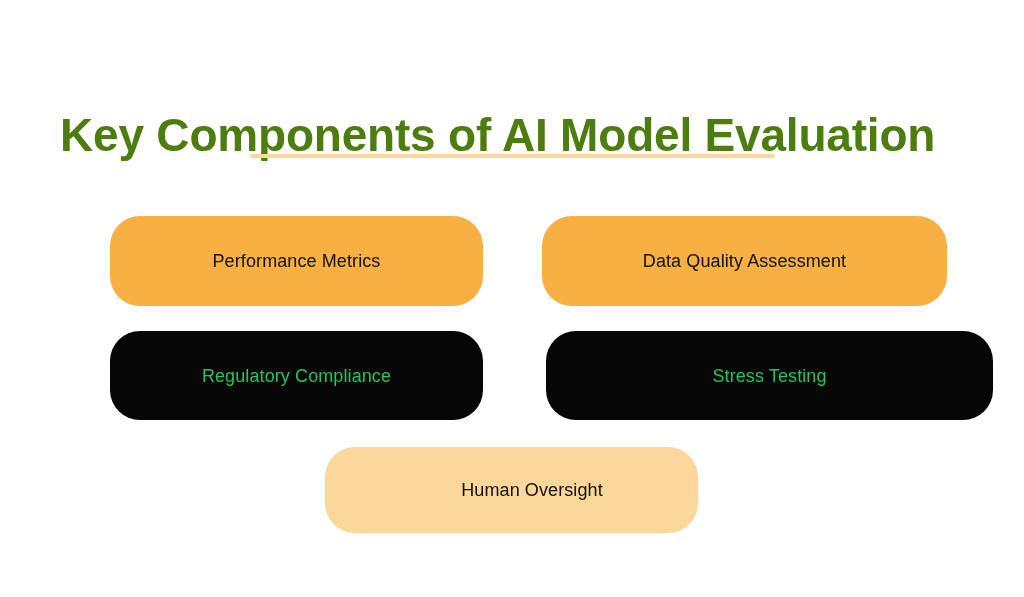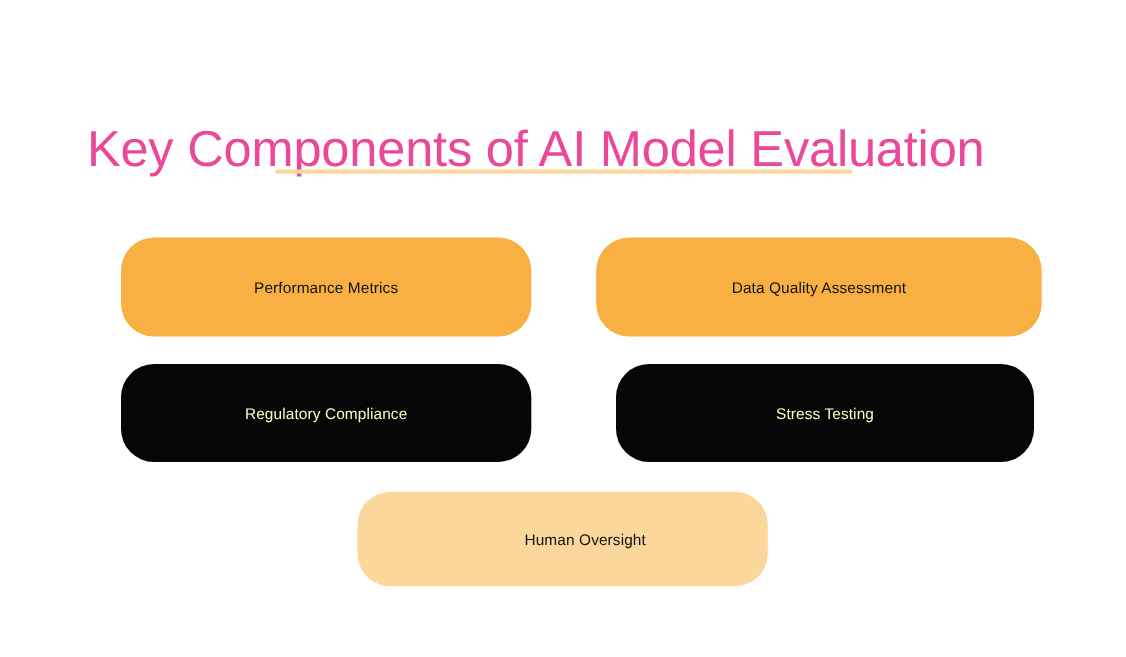--- a/index.html
+++ b/index.html
@@ -23,25 +23,24 @@
 
   
   #title {
     position: absolute;
     left: 60px;
     top: 76px;
     width: 910px;
     height: 56px;
     font-size: 46px;
     line-height: 56px;
-    font-weight: normal;
+    font-weight: bold;
     letter-spacing: -0.2px;
-    color: #ec4899;
+    color: #4d7c0f;
     white-space: nowrap;
-    margin-left: 19px;
   }
 
   
   #divider {
     position: absolute;
     left: 250px;
     top: 154px;
     width: 525px;
     height: 4px;
     border-radius: 2px;
@@ -61,40 +60,40 @@
     position: absolute;
     box-sizing: border-box;
     border-radius: 30px;
     display: flex;
     align-items: center;
     justify-content: center;
     text-align: center;
   }
 
   .card-label {
-    font-size: 14px;
+    font-size: 18px;
     line-height: 26px;
     font-weight: 400;
     letter-spacing: 0.1px;
     white-space: nowrap;
   }
 
   
   .card.accent        { background: #f7b041; }
   .card.accent   .card-label { color: #111111; }
   .card.dark          { background: #060606; }
-  .card.dark     .card-label { color: #fef9c3; }
+  .card.dark     .card-label { color: #22c55e; }
   .card.tint          { background: #fbd79b; }
   .card.tint     .card-label { color: #111111; margin-left: 41px; }
 
   
   .pos-r1c1 { left: 110px; top: 0px;   width: 373px; height: 90px; }
   .pos-r1c2 { left: 542px; top: 0px;   width: 405px; height: 90px; }
   .pos-r2c1 { left: 110px; top: 115px; width: 373px; height: 89px; }
-  .pos-r2c2 { left: 560px; top: 115px; width: 380px; height: 89px; }
+  .pos-r2c2 { left: 546px; top: 115px; width: 447px; height: 89px; }
   .pos-r3c1 { left: 325px; top: 231px; width: 373px; height: 86px; }
 </style>
 </head>
 <body>
 
 <div id="infographic">
 
   <h1 id="title">Key Components of AI Model Evaluation</h1>
 
   <div id="divider"></div>

